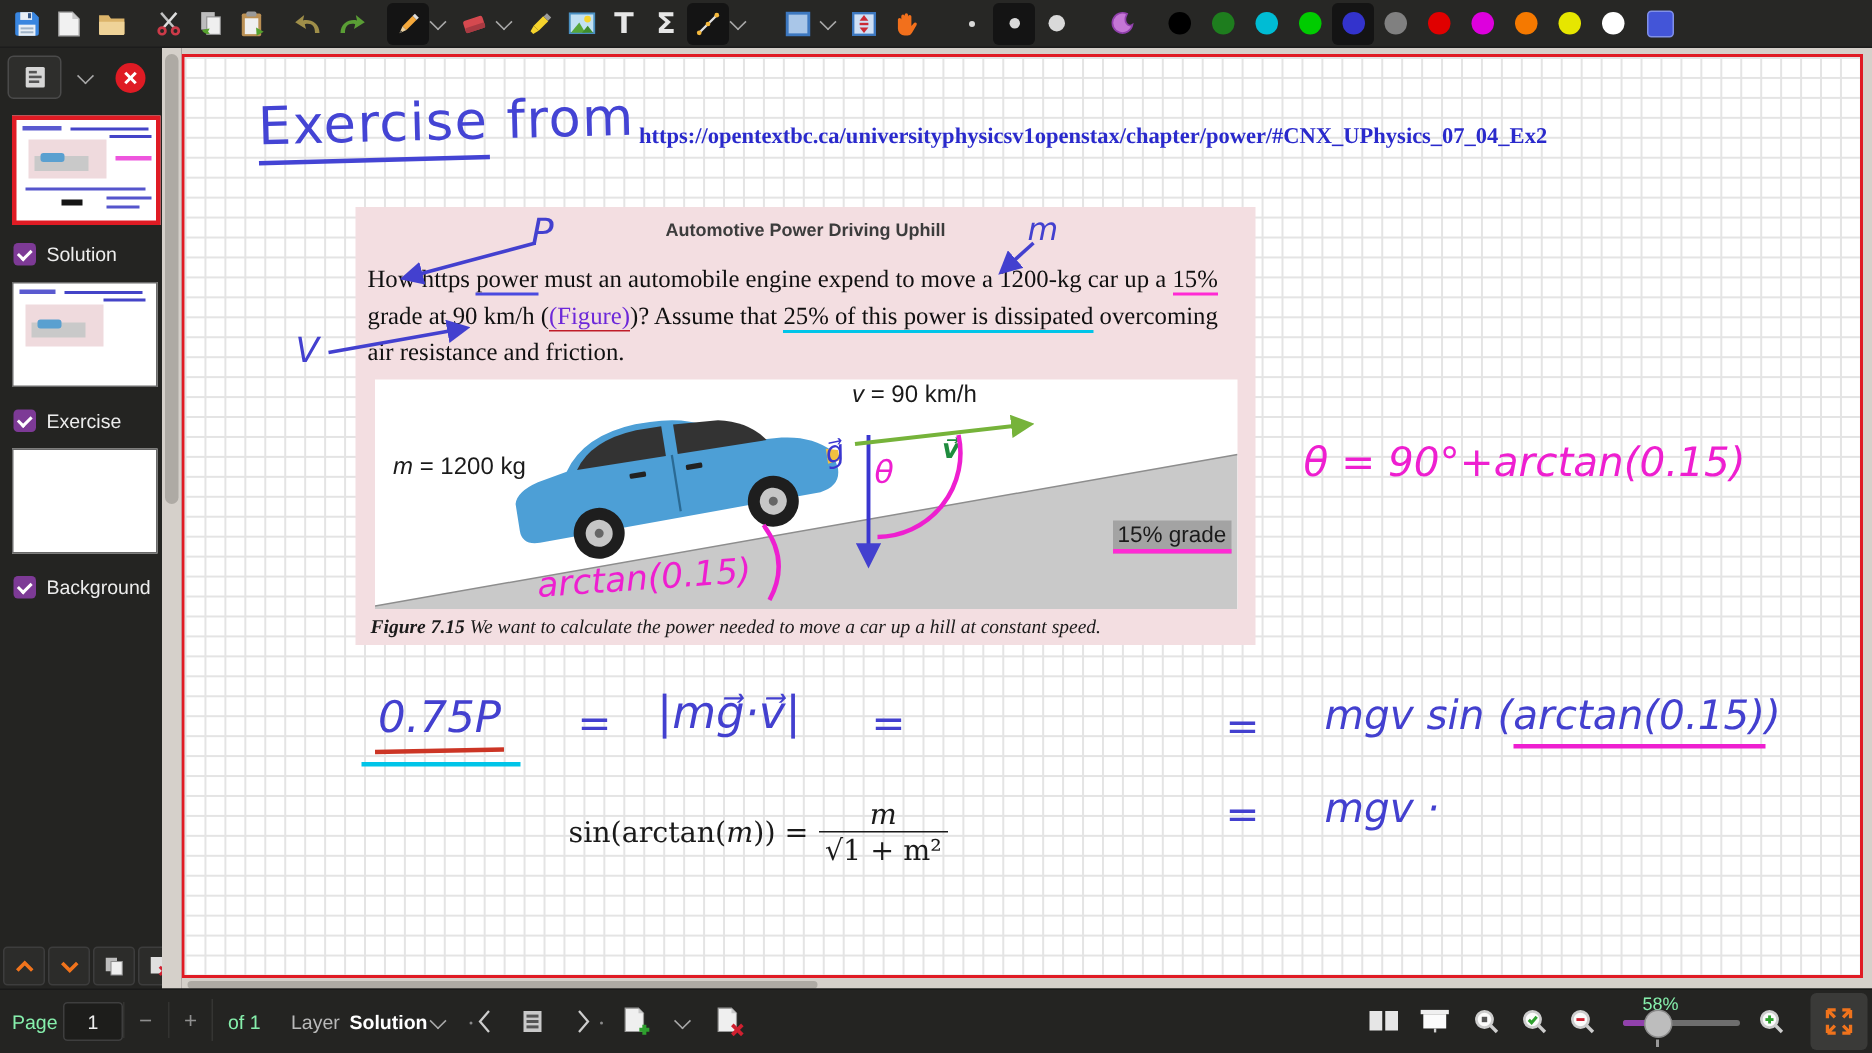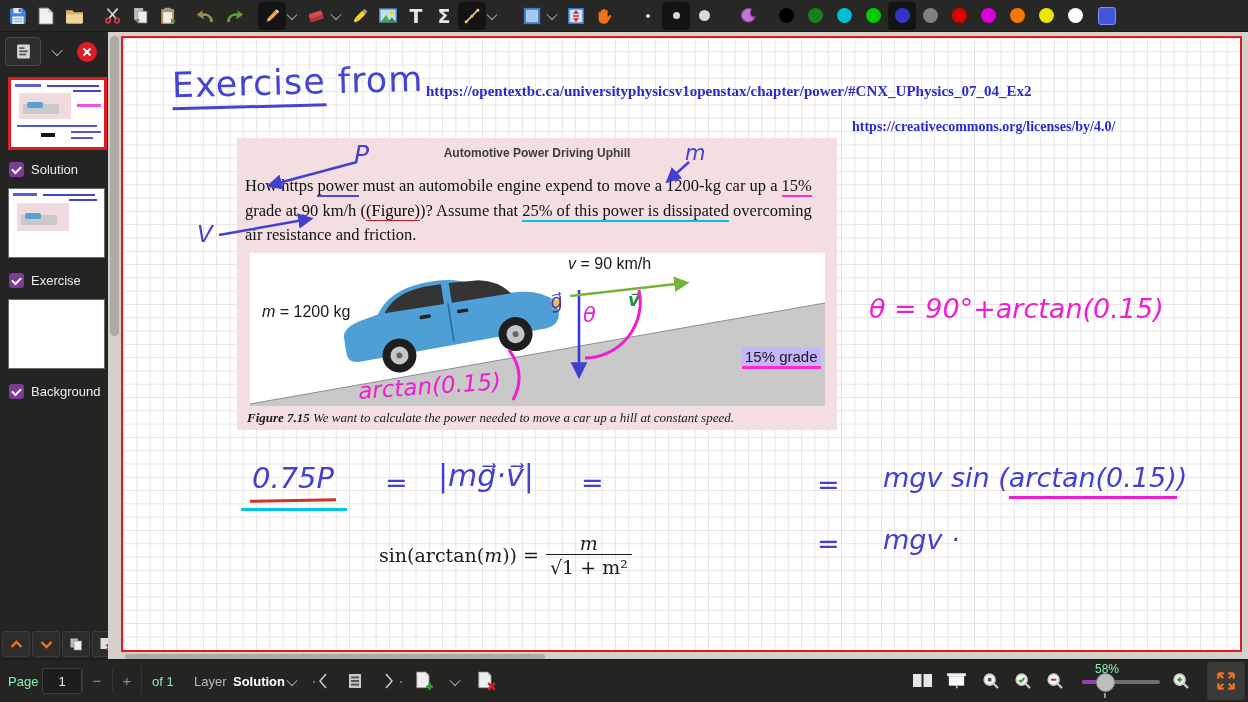--- a/index.html
+++ b/index.html
@@ -55,21 +55,21 @@
   .hwM{font-family:"DejaVu Sans",sans-serif;font-style:italic;color:#ee1fd0;}
   .heading{font-family:"DejaVu Sans",sans-serif;font-size:35px;color:#4444d4;transform:rotate(-1.5deg);letter-spacing:1px;}
   .heading .u{border-bottom:3px solid #4444d4;padding-bottom:2px;}
   .url{font-family:"Liberation Serif",serif;font-weight:bold;color:#2a2acc;font-size:15px;}
   .pink{background:#f3dee1;}
   .pb-title{font-size:12px;color:#3c3c3c;font-weight:bold;text-align:center;}
   .pb-text{font-family:"Liberation Serif",serif;font-size:16.5px;line-height:24.5px;color:#101010;}
   .u-blue{border-bottom:2.5px solid #4a4ae0;}
   .u-mag{border-bottom:2.5px solid #ff2ad4;}
   .u-cyan{border-bottom:2.5px solid #00c4e8;}
-  .fig-link{color:#000000;border-bottom:1.5px solid #c01c28;}
+  .fig-link{color:#6d28d9;border-bottom:1.5px solid #c01c28;}
   .figure{background:#ffffff;}
   .figlabel{font-size:15px;color:#1a1a1a;font-family:"Liberation Sans",sans-serif;}
   .caption{font-family:"Liberation Serif",serif;font-style:italic;font-size:13px;color:#1a1a1a;}
   .latex{font-family:"DejaVu Serif",serif;font-size:19px;color:#1a1a1a;display:flex;align-items:center;}
   .frac{display:inline-flex;flex-direction:column;align-items:center;margin-left:7px;}
   .frac .num{padding:0 6px;}
   .frac .den{border-top:1.6px solid #1a1a1a;padding:1px 4px 0 4px;}
   .hwfrac{display:inline-flex;flex-direction:column;align-items:center;}
   .hwfrac .num{font-size:26px;}
   .hwfrac .den{border-top:3px solid #4340cf;font-size:20px;padding-top:2px;}
@@ -351,21 +351,20 @@
 
   <div class="canvas">
     <div class="page">
 
       <div class="abs heading" style="left:49px;top:24px">
         <span class="u">Exercise</span>
         <span>from</span>
       </div>
 
       <div class="abs url" style="left:303px;top:45px">https://opentextbc.ca/universityphysicsv1openstax/chapter/power/#CNX_UPhysics_07_04_Ex2</div>
-      <div class="abs url" style="left:729px;top:81px;font-size:14px">https://creativecommons.org/licenses/by/4.0/</div>
 
       <div class="abs pink" style="left:114px;top:100px;width:600px;height:292px">
         <div class="abs pb-title" style="left:0;top:8px;width:100%">Automotive Power Driving Uphill</div>
         <div class="abs pb-text" style="left:8px;top:36px;width:586px">
           <span>How https </span><span class="u-blue">power</span><span> must an automobile engine expend to move a 1200-kg car up a </span><span class="u-mag">15%</span><span> grade at 90 km/h (</span><span class="fig-link">(Figure)</span><span>)? Assume that </span><span class="u-cyan">25% of this power is dissipated</span><span> overcoming air resistance and friction.</span>
         </div>
 
         <div class="abs figure" style="left:13px;top:115px;width:575px;height:153px">
           <svg class="abs" style="left:0;top:0" width="575" height="153" viewBox="0 0 575 153">
             <polygon points="0,151 575,50 575,153 0,153" fill="#c9c9c9"></polygon>
@@ -384,21 +383,21 @@
                 <circle cx="178" cy="87" r="9" fill="#c6c6c6"></circle>
                 <circle cx="178" cy="87" r="3" fill="#666"></circle>
               <path d="M218 58l8 2v7l-8 1z" fill="#f0c040"></path>
             </g>
           </svg>
           <div class="abs figlabel" style="left:318px;top:2px;font-size:16px"><i>v</i><span> = 90 km/h</span></div>
           <div class="abs figlabel" style="left:12px;top:50px;font-size:16px"><i>m</i><span> = 1200 kg</span></div>
           <div class="abs" style="left:300px;top:36px;color:#3a36d0;font-size:20px;font-style:italic;font-family:'DejaVu Sans',sans-serif;transform:rotate(-12deg)">g⃗</div>
           <div class="abs" style="left:333px;top:50px;color:#ee1fd0;font-size:21px;font-style:italic;font-family:'DejaVu Sans',sans-serif">θ</div>
           <div class="abs" style="left:378px;top:36px;color:#1f8c3e;font-size:18px;font-weight:bold;font-style:italic;font-family:'DejaVu Sans',sans-serif">v⃗</div>
-          <div class="abs figlabel" style="left:492px;top:94px;background:#c4b5fd;padding:1px 3px;border-bottom:3px solid #ff2ad4">15% grade</div>
+          <div class="abs figlabel" style="left:492px;top:94px;background:#a3a3a3;padding:1px 3px;border-bottom:3px solid #ff2ad4">15% grade</div>
           <div class="abs hwM" style="left:108px;top:120px;font-size:23px;transform:rotate(-4deg)">arctan(0.15)</div>
         </div>
 
         <div class="abs caption" style="left:10px;top:272px;width:585px">
           <b>Figure 7.15</b><span> We want to calculate the power needed to move a car up a hill at constant speed.</span>
         </div>
       </div>
 
       <div class="abs hwB" style="left:231px;top:102px;font-size:25px">P</div>
       <div class="abs hwB" style="left:562px;top:103px;font-size:21px">m</div>

